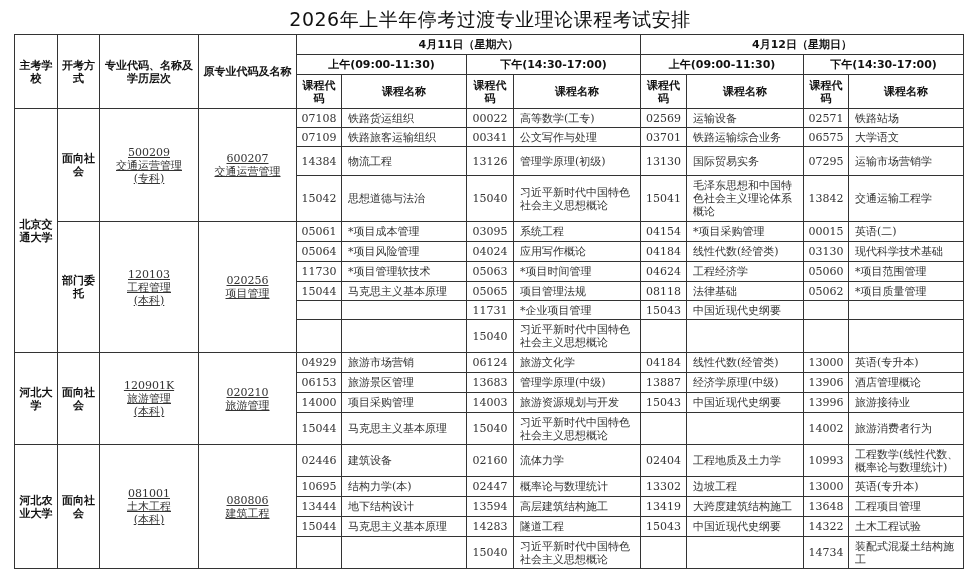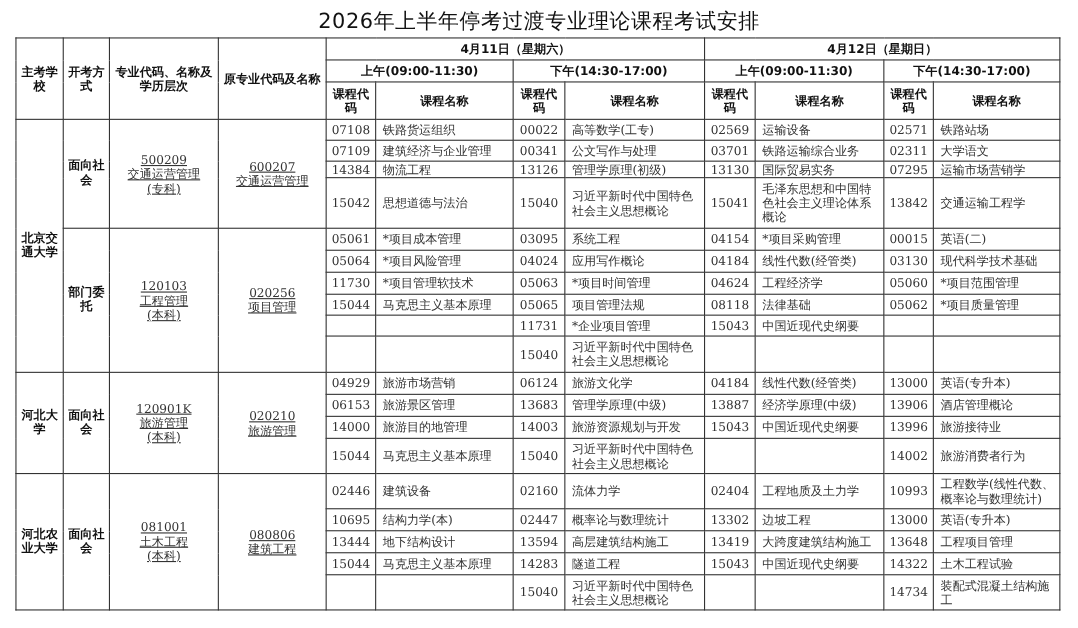--- a/index.html
+++ b/index.html
@@ -81,29 +81,29 @@
       <td class="name">铁路货运组织</td>
       <td class="code">00022</td>
       <td class="name">高等数学(工专)</td>
       <td class="code">02569</td>
       <td class="name">运输设备</td>
       <td class="code">02571</td>
       <td class="name">铁路站场</td>
     </tr>
     <tr style="height:19px">
       <td class="code">07109</td>
-      <td class="name">建筑经济与企业管理</td>
+      <td class="name">铁路旅客运输组织</td>
       <td class="code">00341</td>
       <td class="name">公文写作与处理</td>
       <td class="code">03701</td>
       <td class="name">铁路运输综合业务</td>
-      <td class="code">02311</td>
+      <td class="code">06575</td>
       <td class="name">大学语文</td>
     </tr>
-    <tr style="height:15px">
+    <tr style="height:29px">
       <td class="code">14384</td>
       <td class="name">物流工程</td>
       <td class="code">13126</td>
       <td class="name">管理学原理(初级)</td>
       <td class="code">13130</td>
       <td class="name">国际贸易实务</td>
       <td class="code">07295</td>
       <td class="name">运输市场营销学</td>
     </tr>
     <tr style="height:46px">
@@ -214,21 +214,21 @@
       <td class="name">旅游景区管理</td>
       <td class="code">13683</td>
       <td class="name">管理学原理(中级)</td>
       <td class="code">13887</td>
       <td class="name">经济学原理(中级)</td>
       <td class="code">13906</td>
       <td class="name">酒店管理概论</td>
     </tr>
     <tr style="height:20px">
       <td class="code">14000</td>
-      <td class="name">旅游目的地管理</td>
+      <td class="name">项目采购管理</td>
       <td class="code">14003</td>
       <td class="name">旅游资源规划与开发</td>
       <td class="code">15043</td>
       <td class="name">中国近现代史纲要</td>
       <td class="code">13996</td>
       <td class="name">旅游接待业</td>
     </tr>
     <tr style="height:32px">
       <td class="code">15044</td>
       <td class="name">马克思主义基本原理</td>

